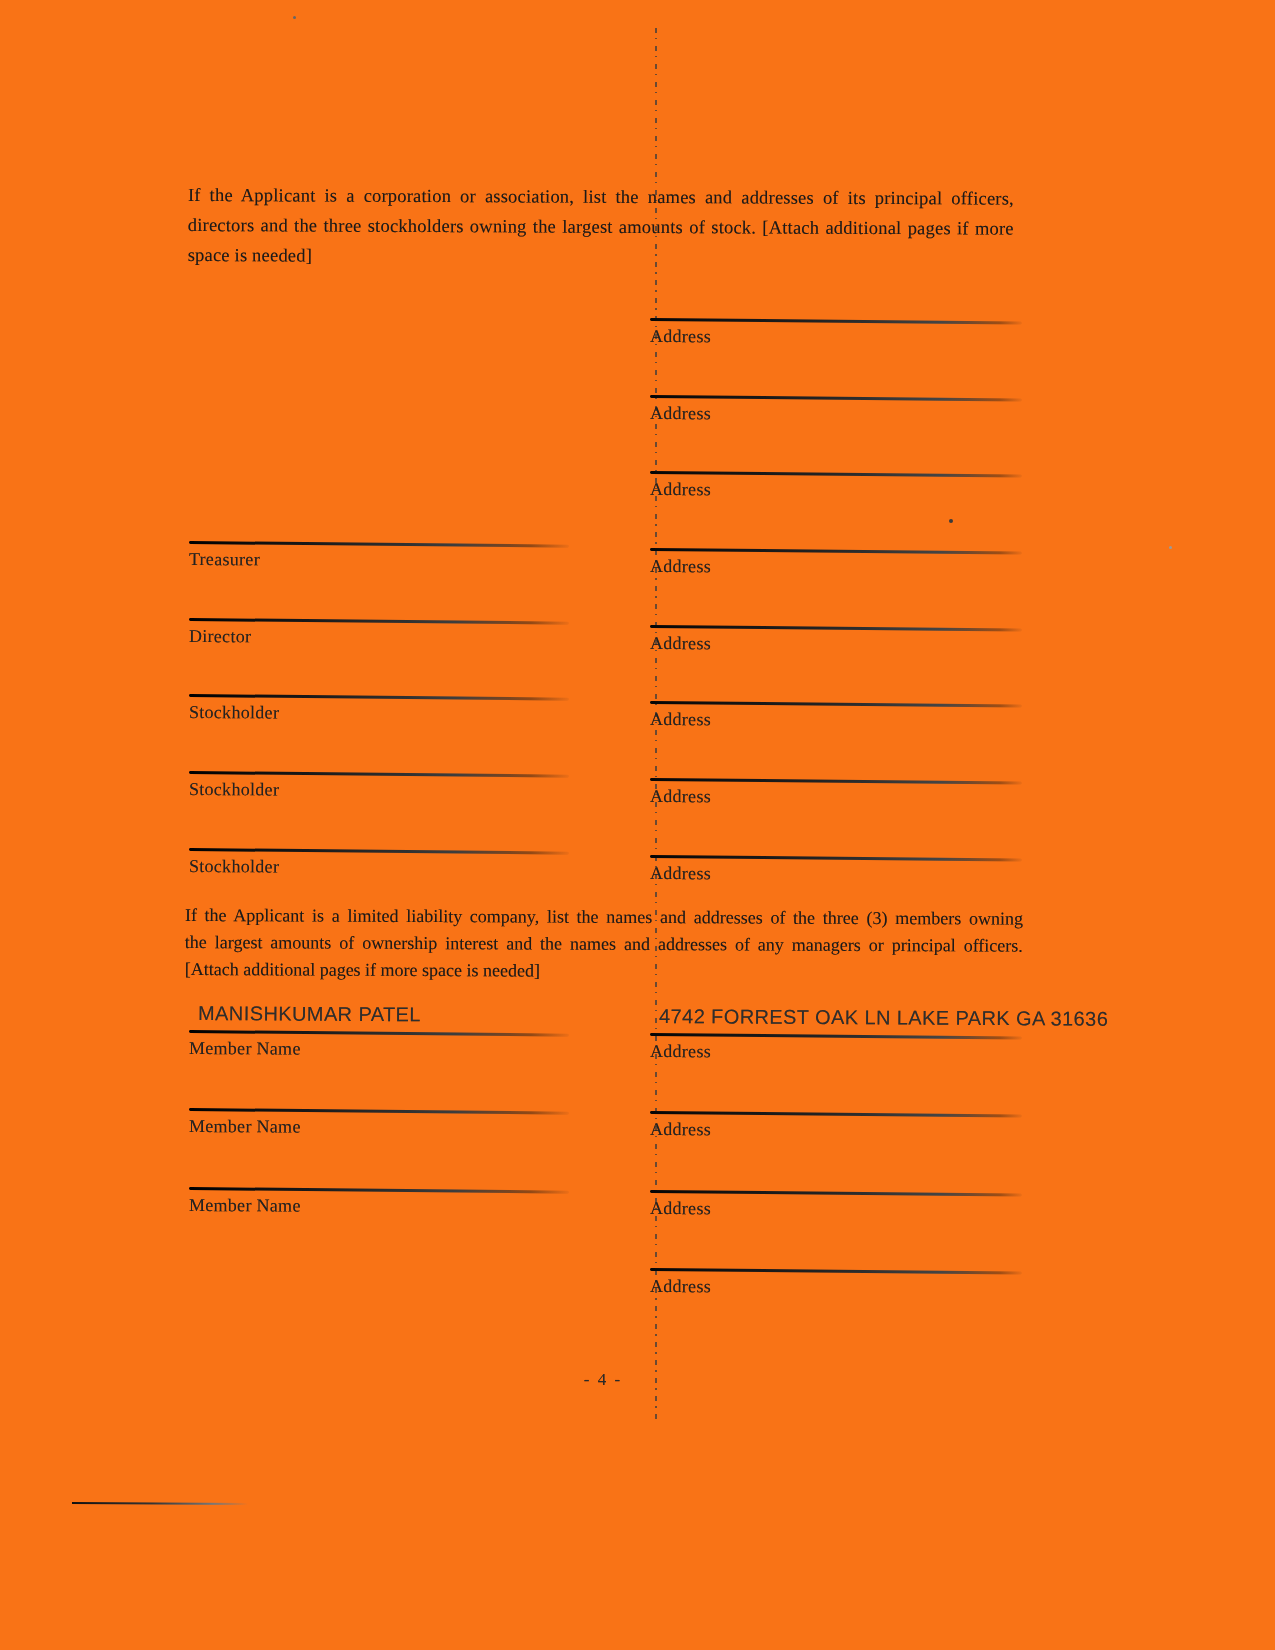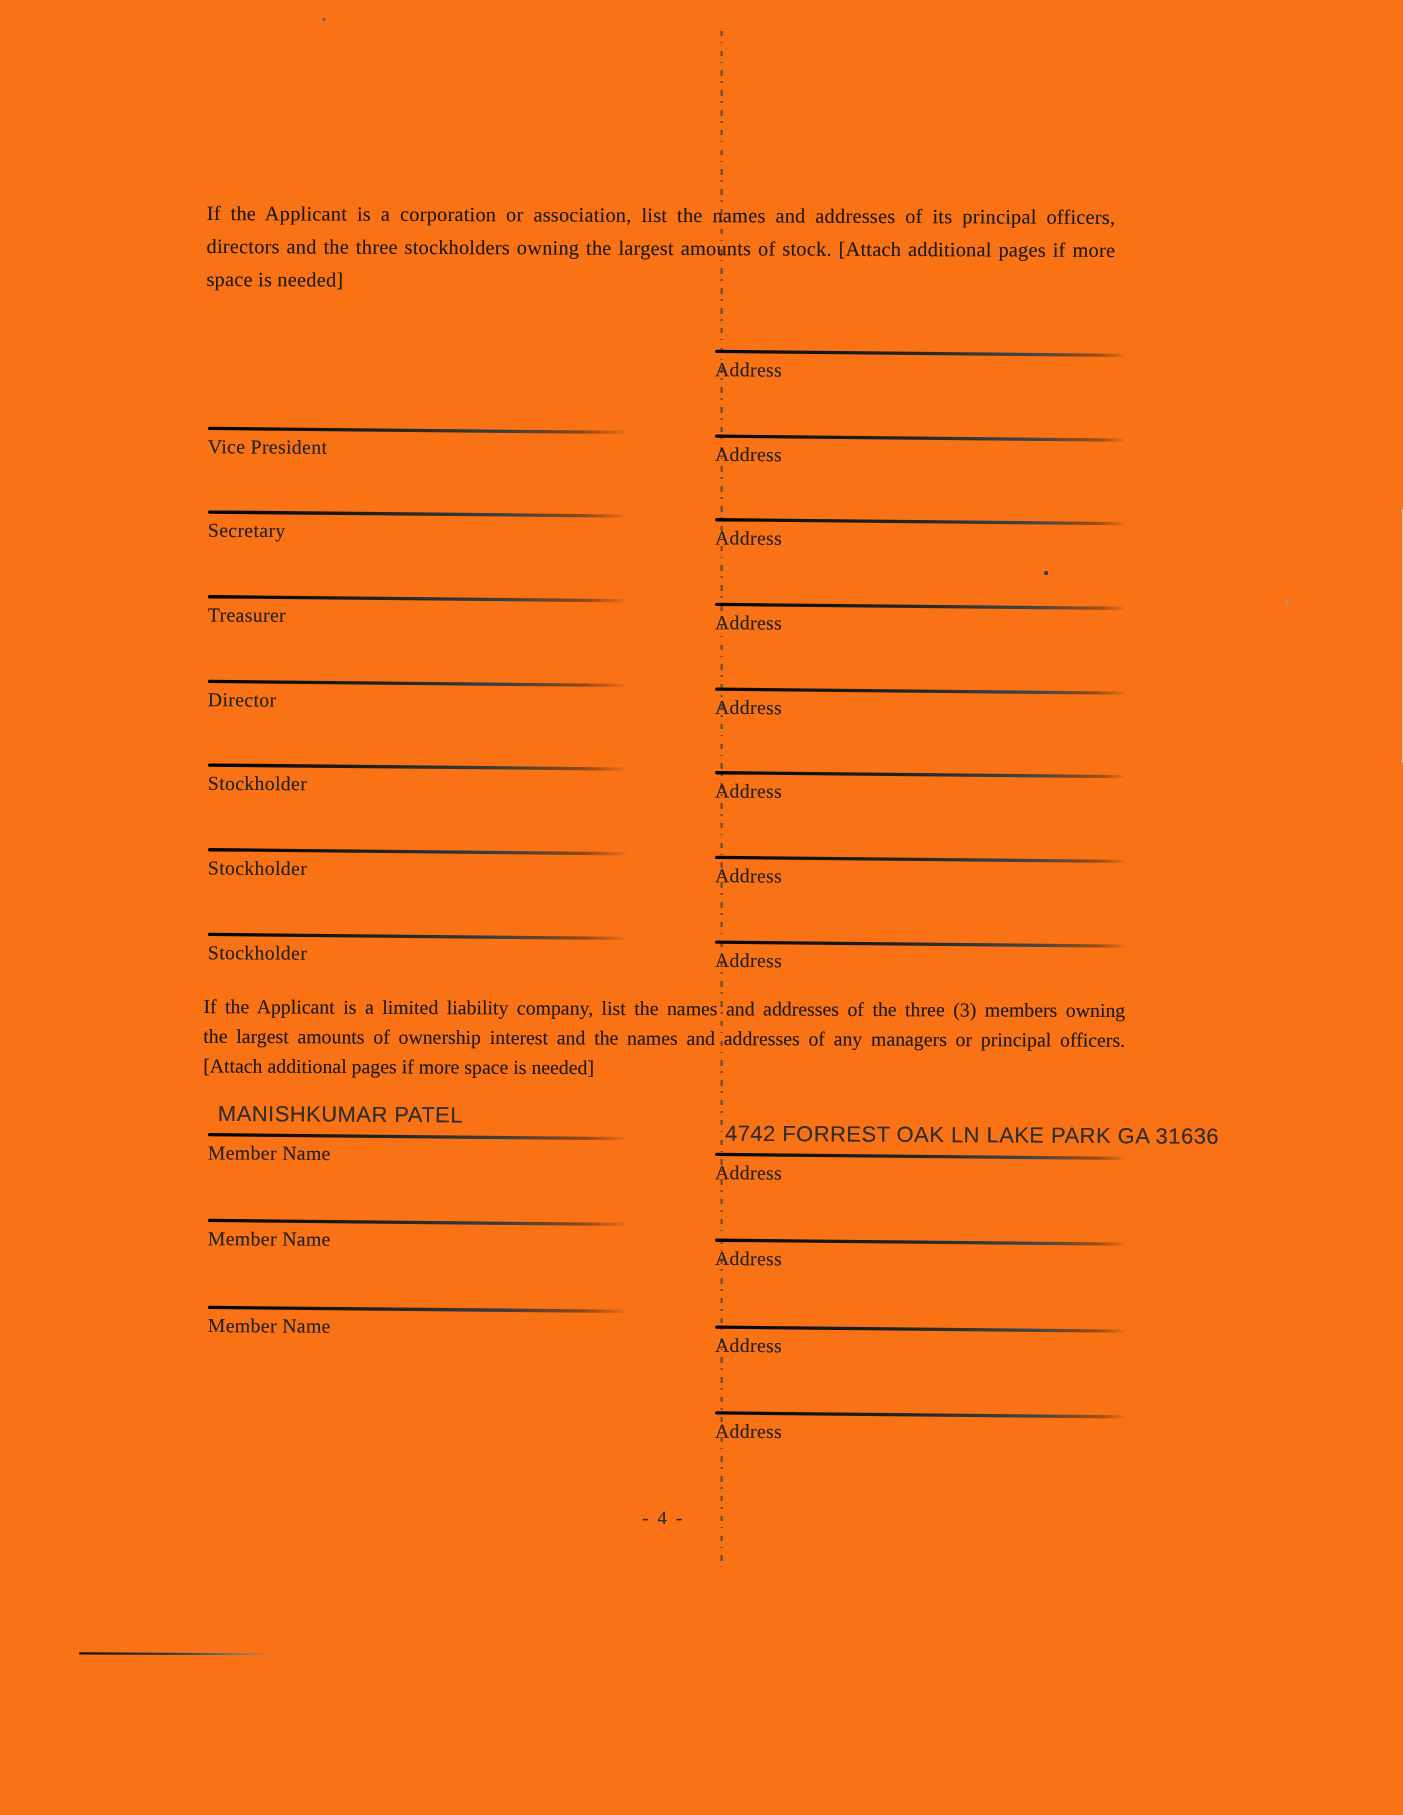--- a/index.html
+++ b/index.html
@@ -43,21 +43,21 @@
   .para .pline.jfill { text-align: justify; text-align-last: justify; }
   #para-corp { left: 188px; top: 180px; width: 826px; line-height: 30px; letter-spacing: 0.2px; }
   #para-llc  { left: 185px; top: 902px; width: 838px; line-height: 27px; font-size: 18px; }
 
   
   .frow { position: absolute; left: 0; top: 0; width: 1275px; height: 58px; }
   .cell { position: absolute; top: 0; }
   .cell.left  { left: 189px; width: 380px; }
   .cell.right { left: 650px; width: 372px; }
   .officer .cell.right { top: 7px; }
-  .member  .cell.right { top: 18px; }
+  .member  .cell.right { top: 3px; }
 
   .fvalue {
     display: block;
     height: 26px;
     padding-left: 9px;
     font-family: "Liberation Sans", "DejaVu Sans", sans-serif;
     font-size: 20px;
     letter-spacing: 0.4px;
     color: #2e2e2e;
     white-space: nowrap;
@@ -138,38 +138,28 @@
 
   <div class="frow officer" style="top:285px">
     <div class="cell right">
       <span class="fvalue"></span>
       <div class="rule"></div>
       <span class="flabel">Address</span>
     </div>
   </div>
 
   <div class="frow officer" style="top:362px">
-    <div class="cell left">
-      <span class="fvalue"></span>
-      <div class="rule"></div>
-      <span class="flabel">Vice President</span>
-    </div>
     <div class="cell right">
       <span class="fvalue"></span>
       <div class="rule"></div>
       <span class="flabel">Address</span>
     </div>
   </div>
 
   <div class="frow officer" style="top:438px">
-    <div class="cell left">
-      <span class="fvalue"></span>
-      <div class="rule"></div>
-      <span class="flabel">Secretary</span>
-    </div>
     <div class="cell right">
       <span class="fvalue"></span>
       <div class="rule"></div>
       <span class="flabel">Address</span>
     </div>
   </div>
 
   <div class="frow officer" style="top:515px">
     <div class="cell left">
       <span class="fvalue"></span>

